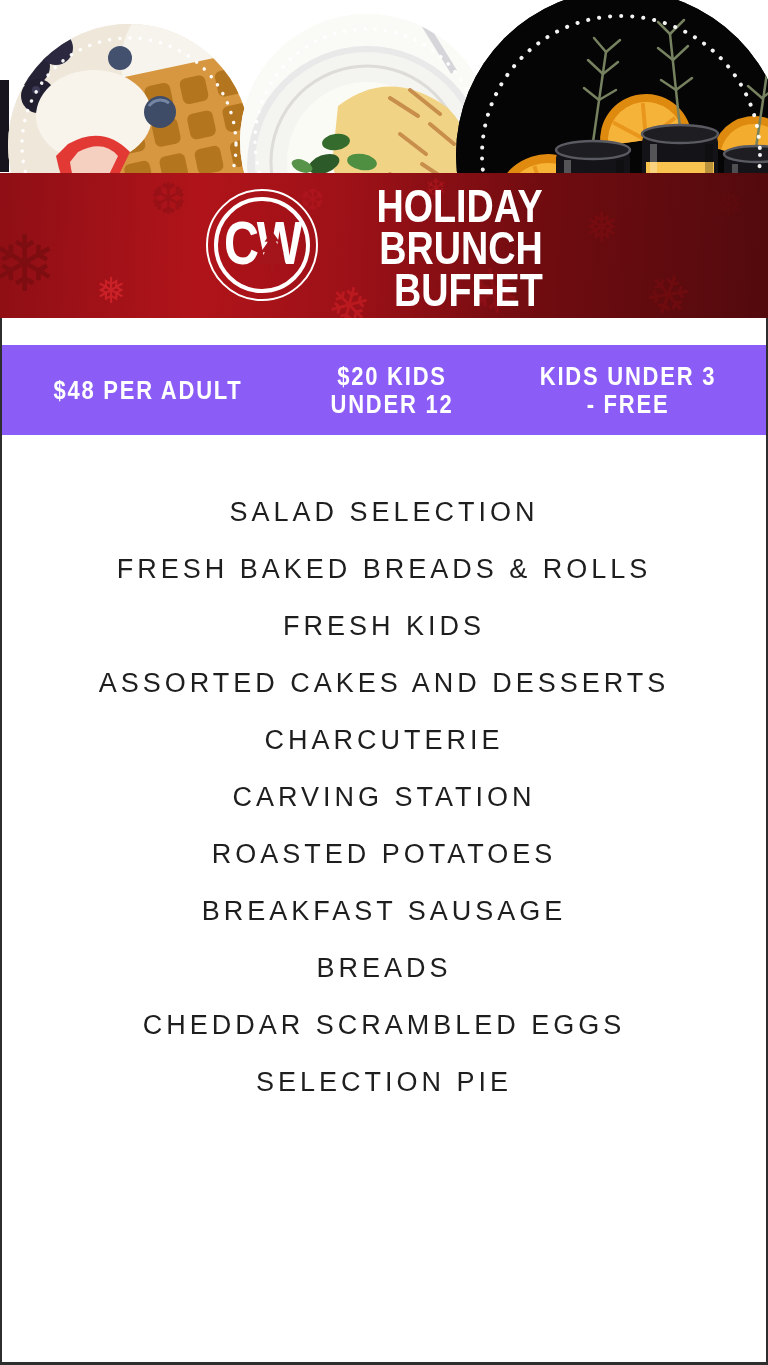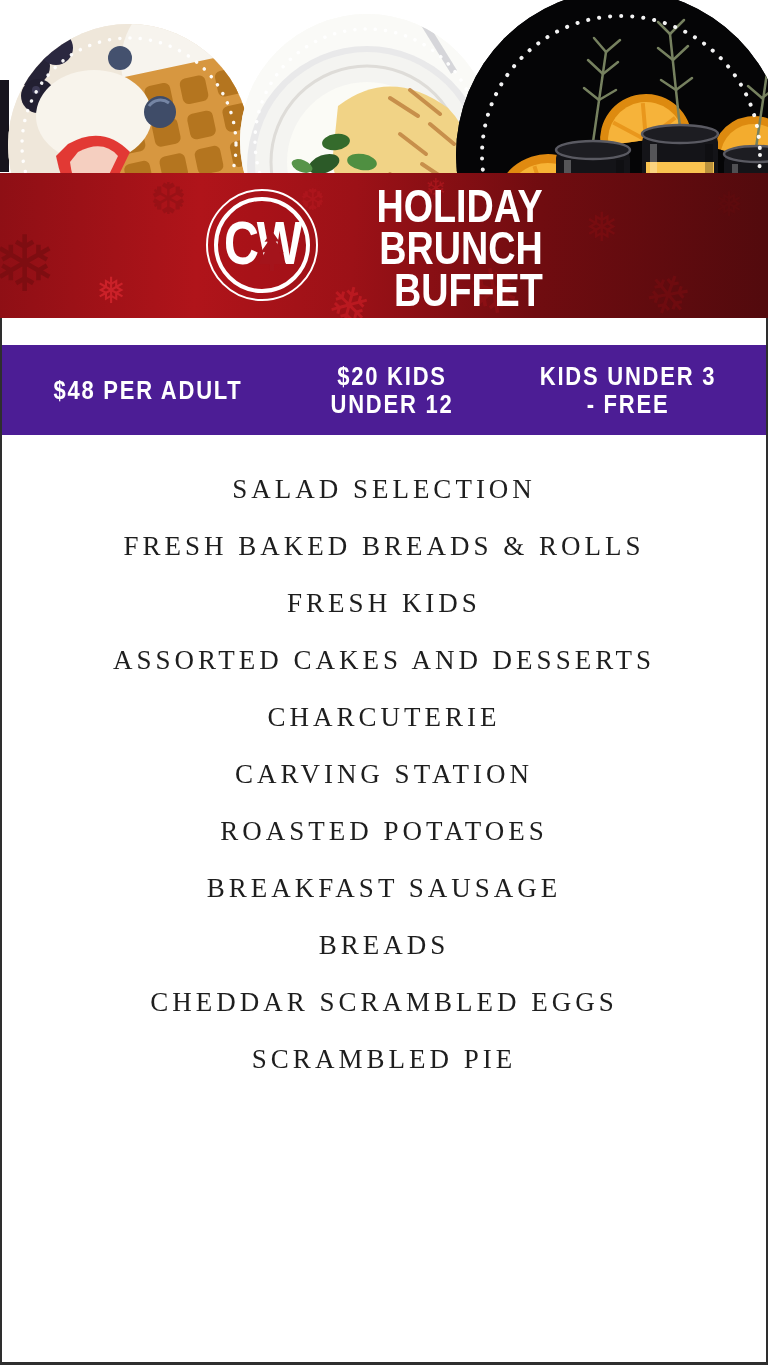--- a/index.html
+++ b/index.html
@@ -39,26 +39,26 @@
   .logo-tree{position:absolute;left:50px;top:42px;z-index:3;}
 
   .title{position:absolute;top:12px;right:225px;z-index:2;color:#fff;font-weight:bold;
          font-size:46px;line-height:42px;text-align:right;transform:scaleX(.82);
          transform-origin:100% 0;}
 
   
   .lower{position:absolute;left:0;top:318px;width:768px;height:1047px;background:#fff;
          border-left:2px solid #2e2e2e;border-right:2px solid #2e2e2e;border-bottom:3px solid #2e2e2e;
          box-sizing:border-box;z-index:4;}
-  .pricebar{margin-top:27px;height:90px;background:#4c1d95;display:flex;align-items:center;color:#fff;}
+  .pricebar{margin-top:27px;height:90px;background:#8b5cf6;display:flex;align-items:center;color:#fff;}
   .price-col{text-align:center;font-weight:bold;font-size:25px;letter-spacing:2px;line-height:28px;
              transform:scaleX(.88);}
   .pc1{width:292px;} .pc2{width:196px;} .pc3{width:276px;}
 
-  .menu{padding-top:26px;font-family:Liberation Serif, serif;}
+  .menu{padding-top:49px;}
   .menu-item{height:57px;line-height:57px;text-align:center;font-size:27px;letter-spacing:4px;
              color:#1e1e1e;white-space:nowrap;}
 </style>
 </head>
 <body>
 
 <div class="poster">
 
   <div class="edge-berry"></div>
 
@@ -276,17 +276,17 @@
       <div class="menu-item">SALAD SELECTION</div>
       <div class="menu-item">FRESH BAKED BREADS &amp; ROLLS</div>
       <div class="menu-item">FRESH KIDS</div>
       <div class="menu-item">ASSORTED CAKES AND DESSERTS</div>
       <div class="menu-item">CHARCUTERIE</div>
       <div class="menu-item">CARVING STATION</div>
       <div class="menu-item">ROASTED POTATOES</div>
       <div class="menu-item">BREAKFAST SAUSAGE</div>
       <div class="menu-item">BREADS</div>
       <div class="menu-item">CHEDDAR SCRAMBLED EGGS</div>
-      <div class="menu-item">SCRAMBLED PIE</div>
+      <div class="menu-item">SELECTION PIE</div>
     </div>
   </div>
 
 </div>
 
 </body></html>

